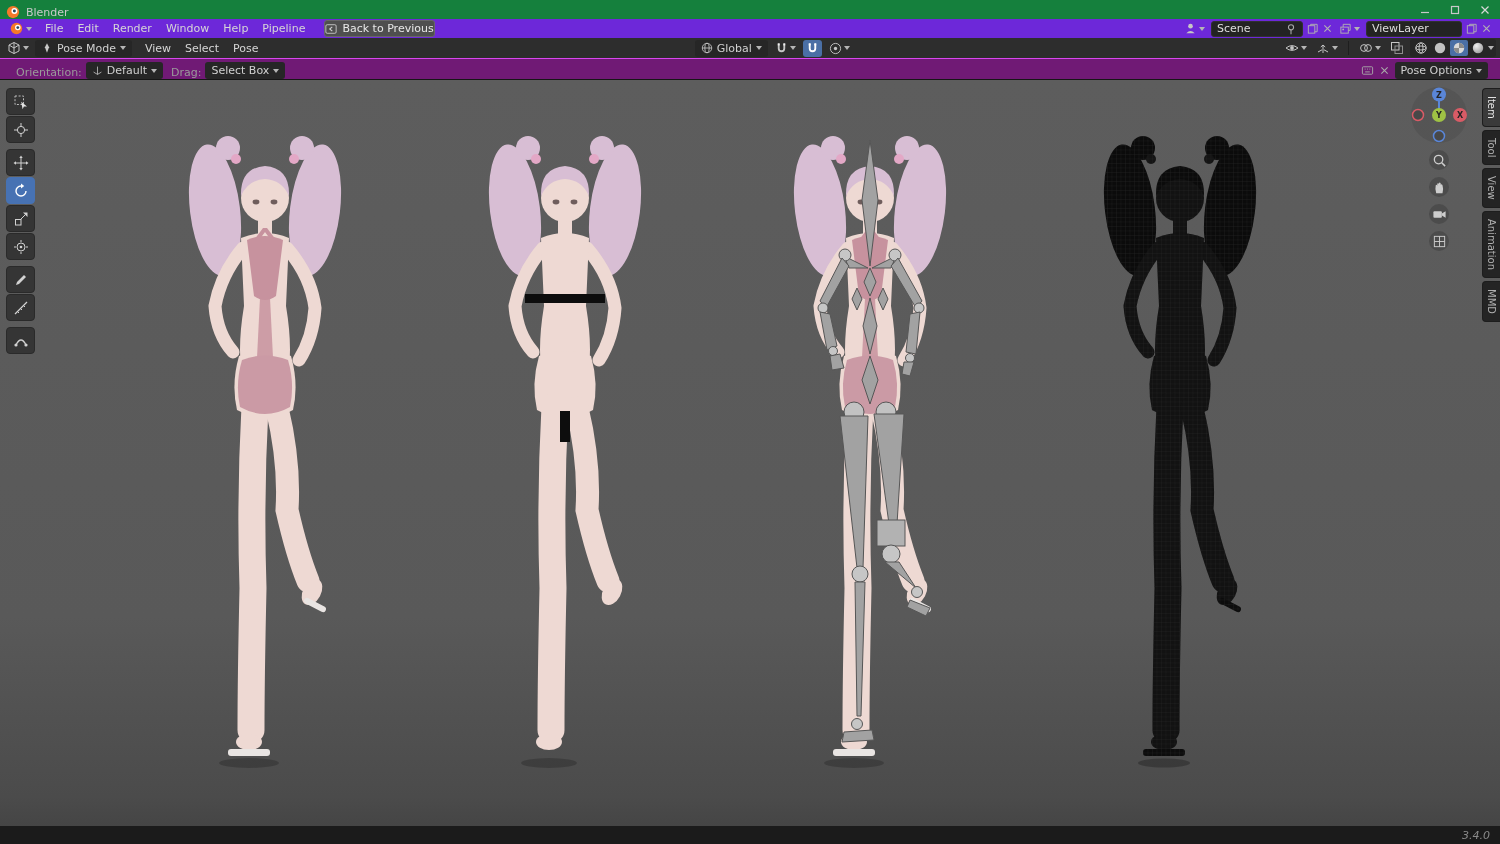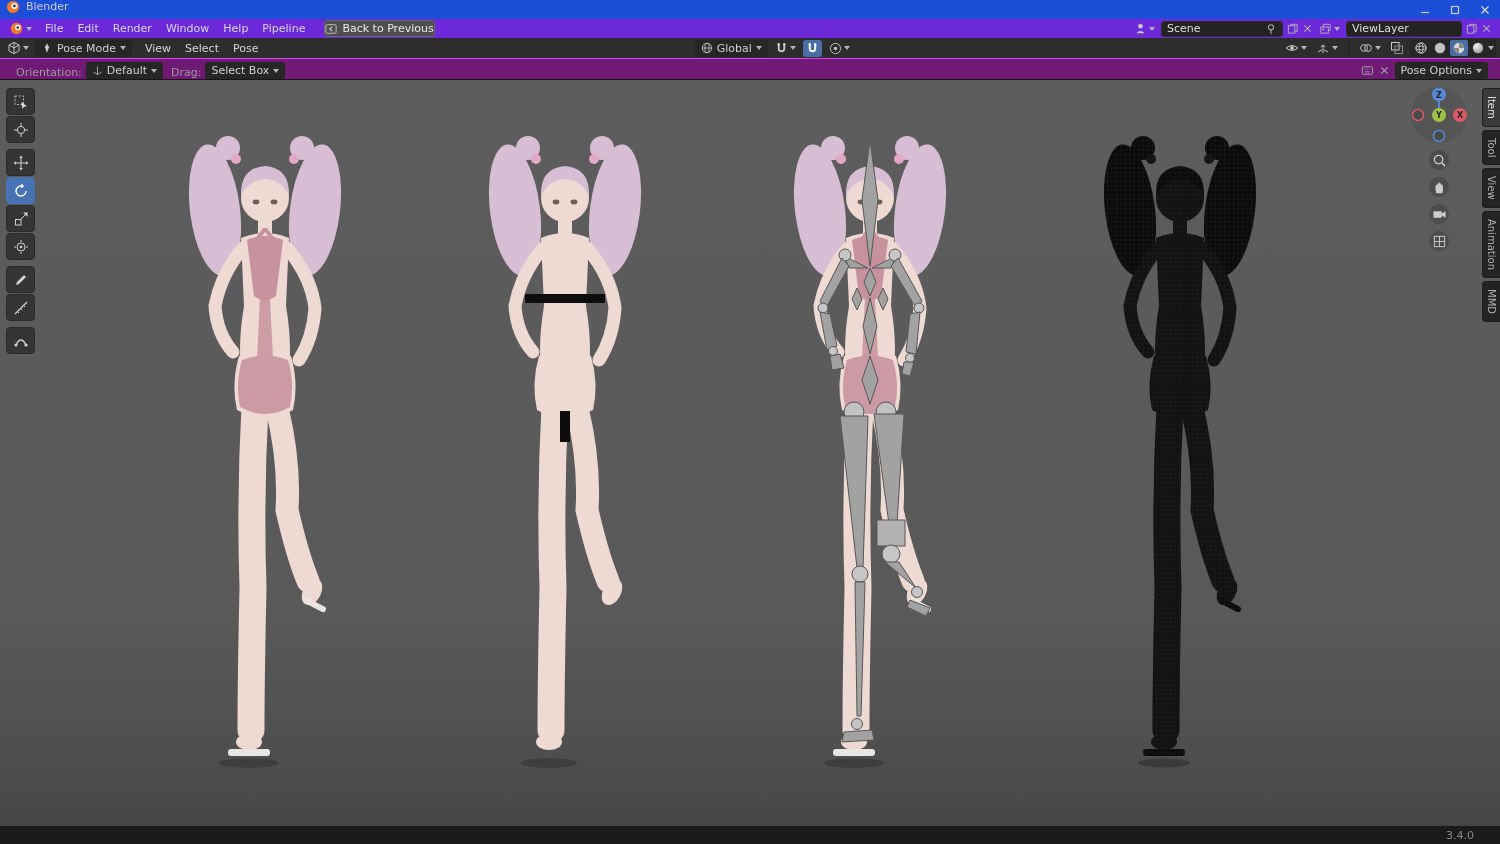--- a/index.html
+++ b/index.html
@@ -6,21 +6,21 @@
   html,body { margin:0; padding:0; }
   body {
     width:1500px; height:844px; overflow:hidden;
     background:#1d1d1d; color:#d0d0d0;
     font-family:"DejaVu Sans","Liberation Sans",sans-serif;
     font-size:11px; -webkit-font-smoothing:antialiased;
   }
   svg { display:block; }
 
   
-  .titlebar { height:19px; background:#1d4ed8; display:flex; align-items:flex-start; padding-left:6px; }
+  .titlebar { height:19px; background:#15803d; display:flex; align-items:flex-end; padding-left:6px; }
   .titlebar .title { margin-left:6px; color:#c9c9c9; font-size:11px; }
   .win-controls { margin-left:auto; display:flex; height:19px; }
   .win-btn { width:30px; height:19px; display:flex; align-items:center; justify-content:center; }
 
   
   .menubar { height:19px; background:#6d28d9; display:flex; align-items:center; padding:0 4px; }
   .app-combo { display:flex; align-items:center; gap:3px; padding:0 6px; }
   .menu-item { padding:1px 7px; color:#d6d6d6; border-radius:3px; cursor:default; }
   .back-btn { margin-left:12px; display:flex; align-items:center; gap:5px; background:#4f4f4f; border:1px solid #676767; border-radius:3px; padding:1px 0; color:#e8e8e8; }
   .mb-right { margin-left:auto; display:flex; align-items:center; gap:3px; padding-right:4px; }
@@ -64,21 +64,21 @@
   .gz { font-size:8px; font-weight:bold; fill:#242424; text-anchor:middle; font-family:"DejaVu Sans",sans-serif; }
 
   
   .side-tabs { position:absolute; right:0; top:8px; display:flex; flex-direction:column; align-items:flex-end; }
   .side-tab { writing-mode:vertical-rl; background:#242424; color:#b0b0b0; font-size:10px;
               padding:7px 3px; border-radius:4px 0 0 4px; margin-bottom:3px; border:1px solid #1d1d1d; border-right:none; }
   .side-tab.active { background:#3a3a3a; color:#e6e6e6; }
 
   
   .statusbar { height:18px; background:#1b1b1b; display:flex; align-items:center; }
-  .version { margin-left:auto; padding-right:26px; color:#8a8a8a; }
+  .version { margin-left:auto; padding-right:10px; color:#8a8a8a;font-style:italic; }
 
   
   .caret { width:0; height:0; border-left:3px solid transparent; border-right:3px solid transparent; border-top:4px solid #b5b5b5; display:inline-block; }
 </style>
 </head>
 <body>
 
 <svg width="0" height="0" style="position:absolute" aria-hidden="true">
   <defs>
     <radialGradient id="rg" cx="0.35" cy="0.3" r="0.9">
@@ -172,21 +172,21 @@
   </div>
 
   <div class="mb-right">
     <div class="icon-btn">
       <svg width="13" height="13" viewBox="0 0 14 14">
         <circle cx="7" cy="4.5" r="2.5" fill="#c6c6c6"></circle>
           <path d="M2.5,12 Q7,7.5 11.5,12 Z" fill="#c6c6c6"></path>
       </svg>
       <span class="caret"></span>
     </div>
-    <div class="widget" style="width:122px;">
+    <div class="widget" style="width:92px;">
       <span class="wtext">Scene</span>
       <svg style="margin-left:auto" width="12" height="12" viewBox="0 0 14 14">
         <circle cx="7" cy="5" r="3" fill="none" stroke="#a8a8a8" stroke-width="1.3"></circle>
           <path d="M7,8 V13" stroke="#a8a8a8" stroke-width="1.3"></path>
       </svg>
     </div>
     <svg width="13" height="13" viewBox="0 0 14 14">
       <rect x="2.5" y="4" width="7" height="8" fill="none" stroke="#b2b2b2"></rect>
         <path d="M5,4 V2.5 H12 V10.5 H9.5" fill="none" stroke="#b2b2b2"></path>
     </svg>
@@ -194,21 +194,21 @@
       <path d="M3,3 L11,11 M11,3 L3,11" stroke="#b2b2b2" stroke-width="1.4"></path>
     </svg>
     <div class="icon-btn">
       <svg width="13" height="13" viewBox="0 0 14 14">
         <rect x="2" y="5.5" width="8" height="6.5" fill="none" stroke="#b2b2b2"></rect>
           <path d="M4.5,5.5 V2.5 H12 V9 H10" fill="none" stroke="#b2b2b2"></path>
           <circle cx="4.5" cy="8" r="1" fill="#b2b2b2"></circle>
       </svg>
       <span class="caret"></span>
     </div>
-    <div class="widget" style="width:116px;">
+    <div class="widget" style="width:96px;">
       <span class="wtext">ViewLayer</span>
     </div>
     <svg width="13" height="13" viewBox="0 0 14 14">
       <rect x="2.5" y="4" width="7" height="8" fill="none" stroke="#b2b2b2"></rect>
         <path d="M5,4 V2.5 H12 V10.5 H9.5" fill="none" stroke="#b2b2b2"></path>
     </svg>
     <svg width="11" height="11" viewBox="0 0 14 14">
       <path d="M3,3 L11,11 M11,3 L3,11" stroke="#b2b2b2" stroke-width="1.4"></path>
     </svg>
   </div>

